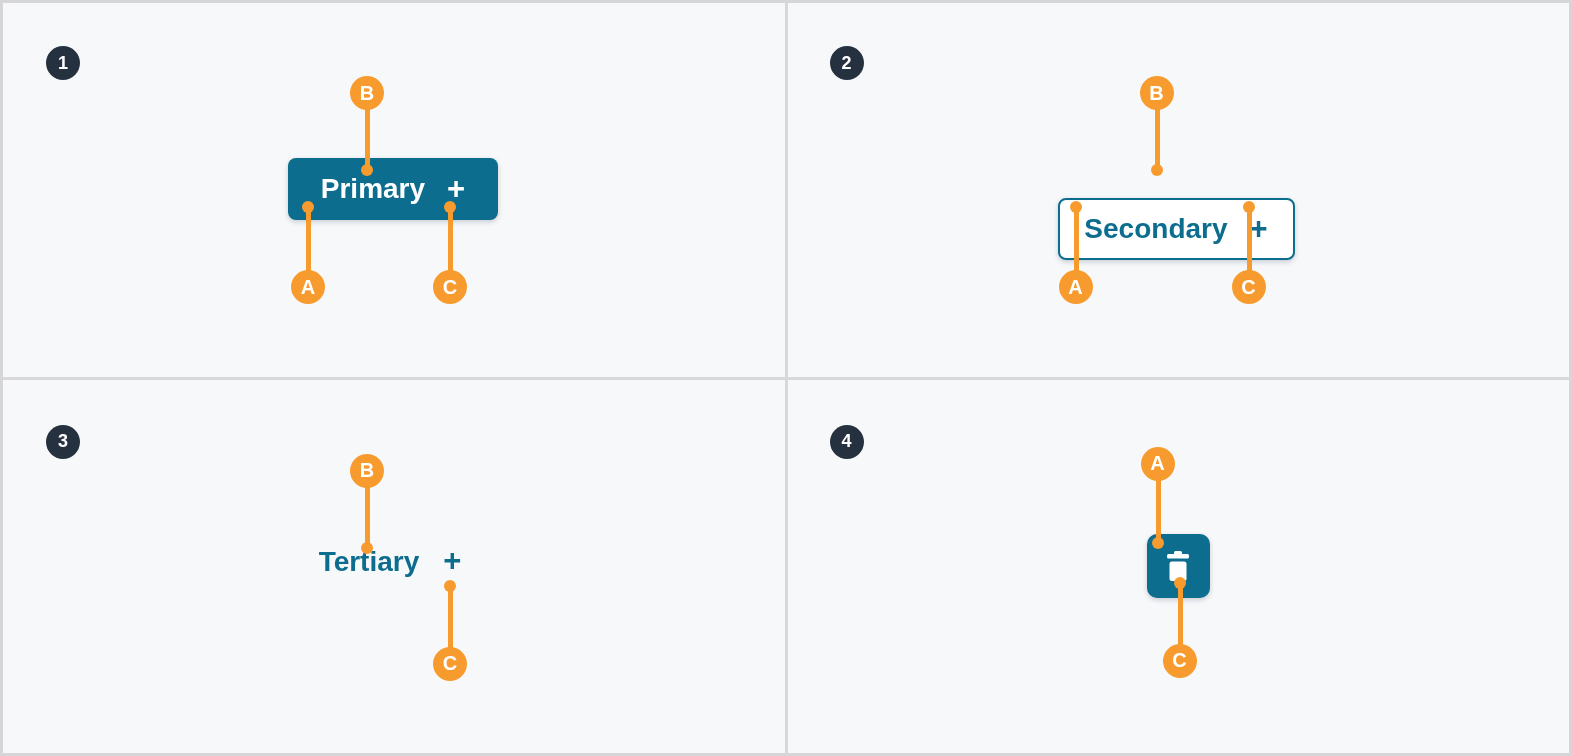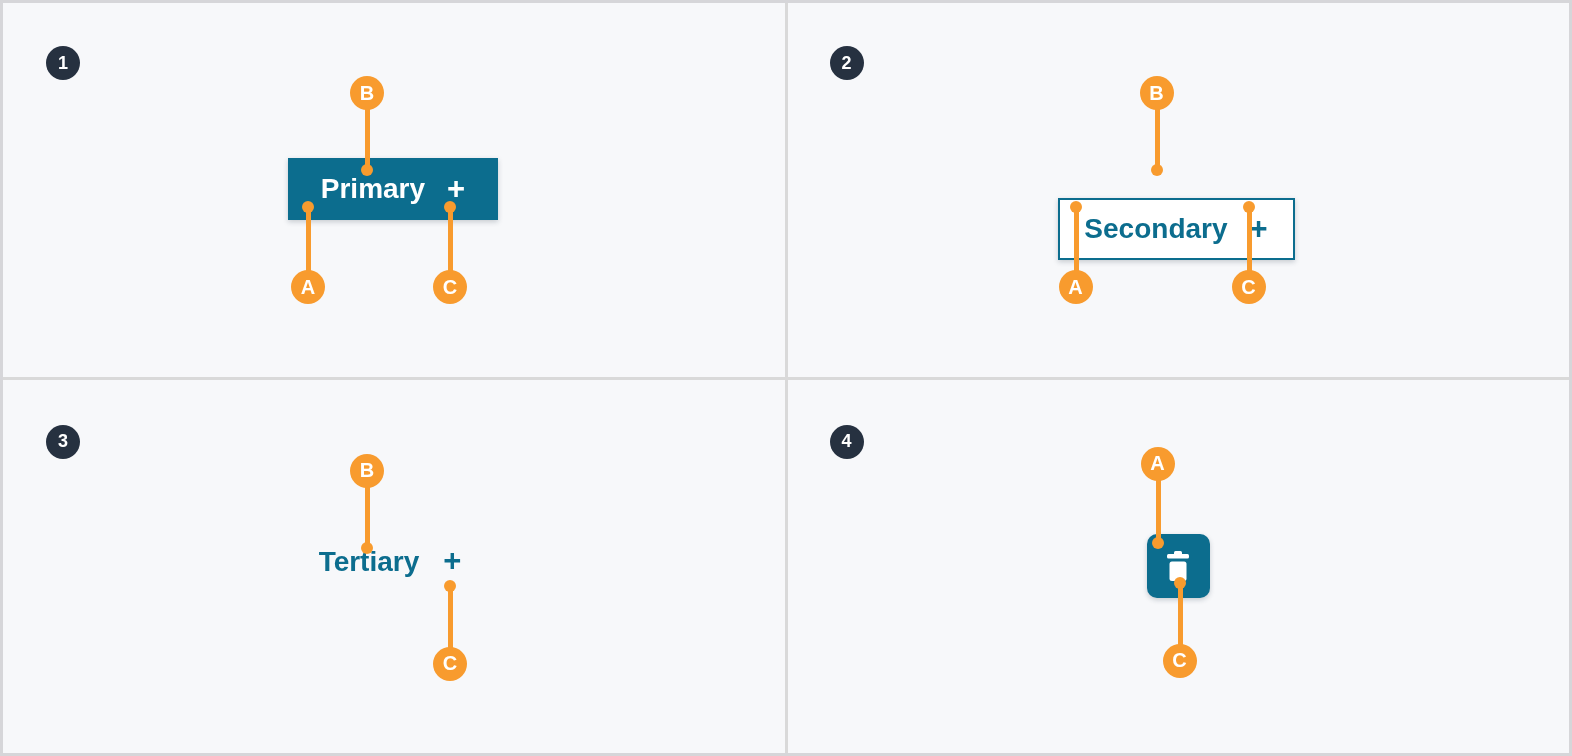--- a/index.html
+++ b/index.html
@@ -10,21 +10,21 @@
     display:grid;grid-template-columns:1fr 1fr;grid-template-rows:1fr 1fr;gap:3px;
   }
   .panel{position:relative;background:#F7F8FA;overflow:hidden;}
   .step-badge{
     position:absolute;width:34px;height:34px;border-radius:50%;
     background:#263140;color:#fff;font-weight:bold;font-size:18px;
     display:flex;align-items:center;justify-content:center;
   }
   
   .btn{
-    position:absolute;box-sizing:border-box;border-radius:0;
+    position:absolute;box-sizing:border-box;border-radius:8px;
     display:flex;align-items:center;justify-content:center;gap:22px;
     font-weight:bold;font-size:28px;
     box-shadow:0 2px 5px rgba(30,50,70,0.22);
   }
   .btn-primary{background:#0C6D8E;color:#FFFFFF;}
   .btn-secondary{background:#FFFFFF;border:2px solid #0C6D8E;color:#0C6D8E;margin-top:40px;}
   .btn-tertiary{position:absolute;display:flex;align-items:center;gap:24px;
     font-weight:bold;font-size:28px;color:#0C6D8E;transform:translateX(-50%);}
   .btn-icononly{background:#0C6D8E;border-radius:10px;
     display:flex;align-items:center;justify-content:center;

